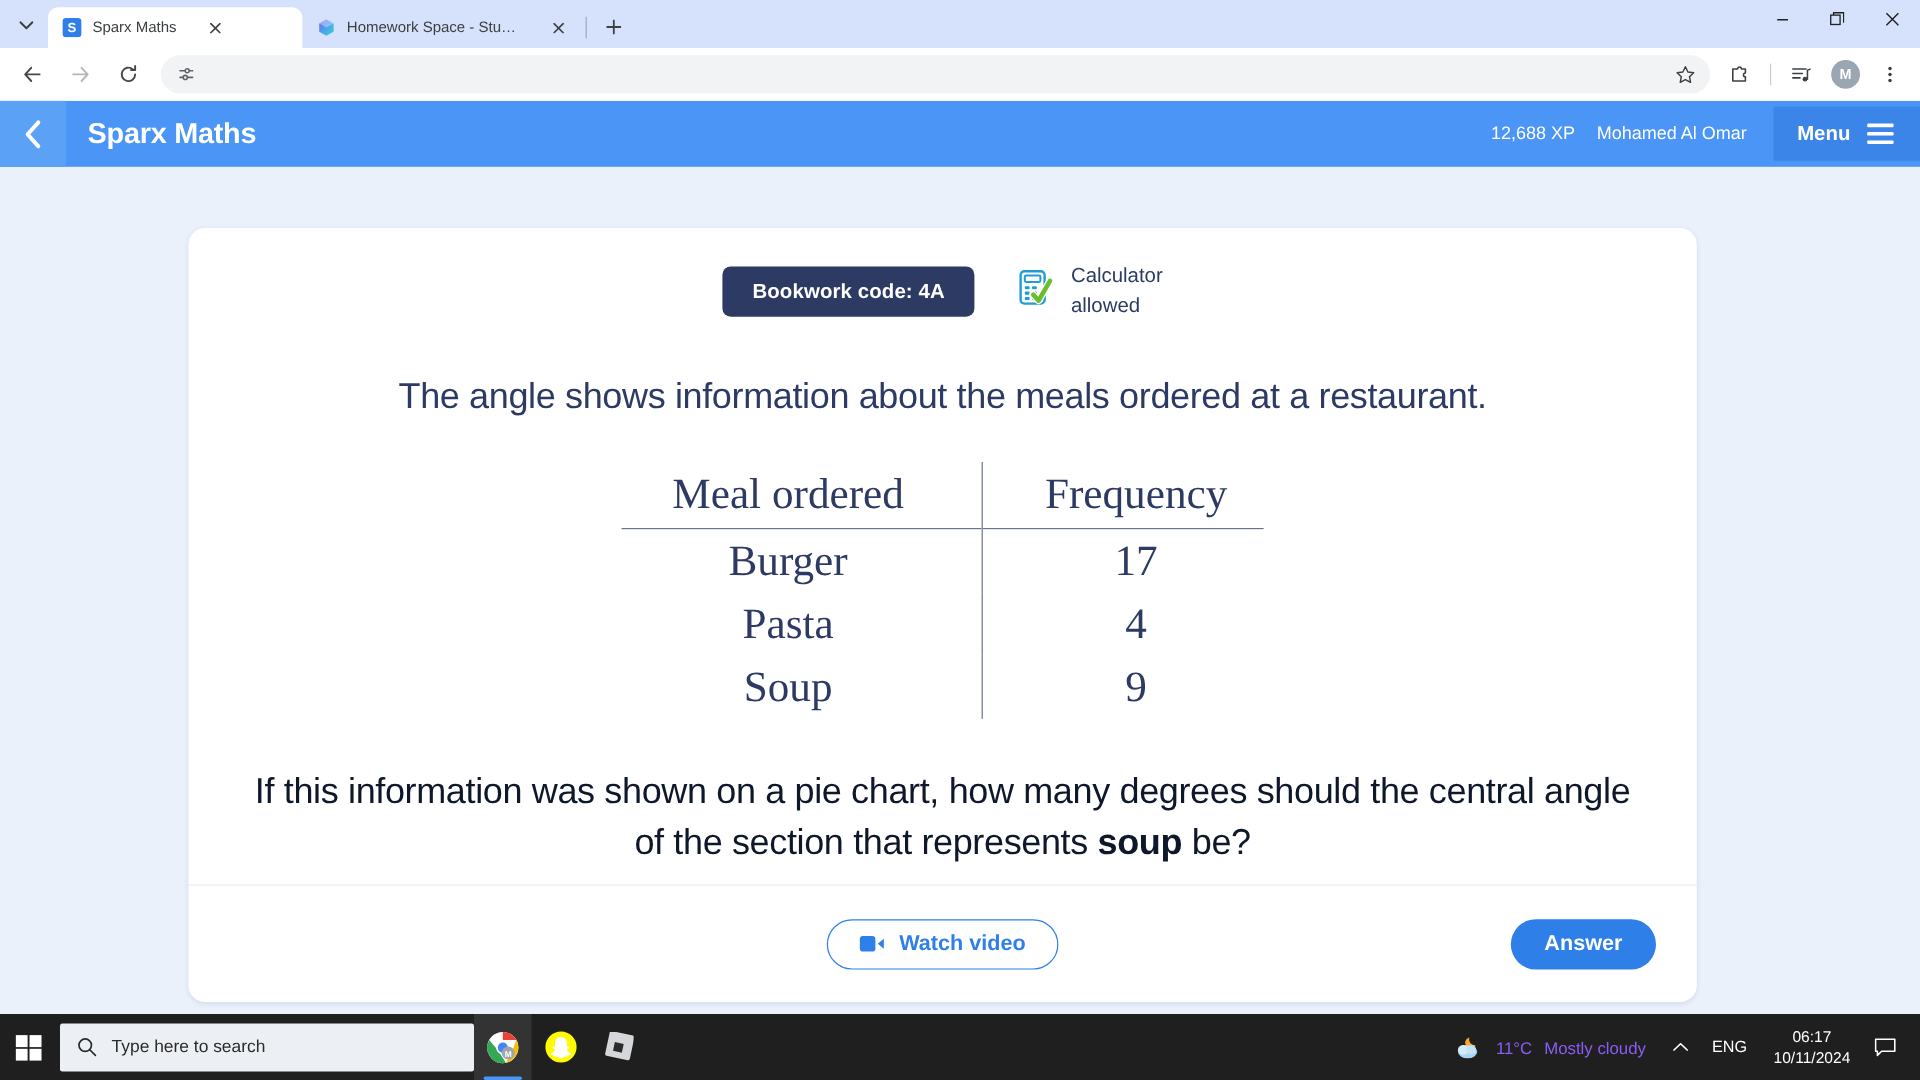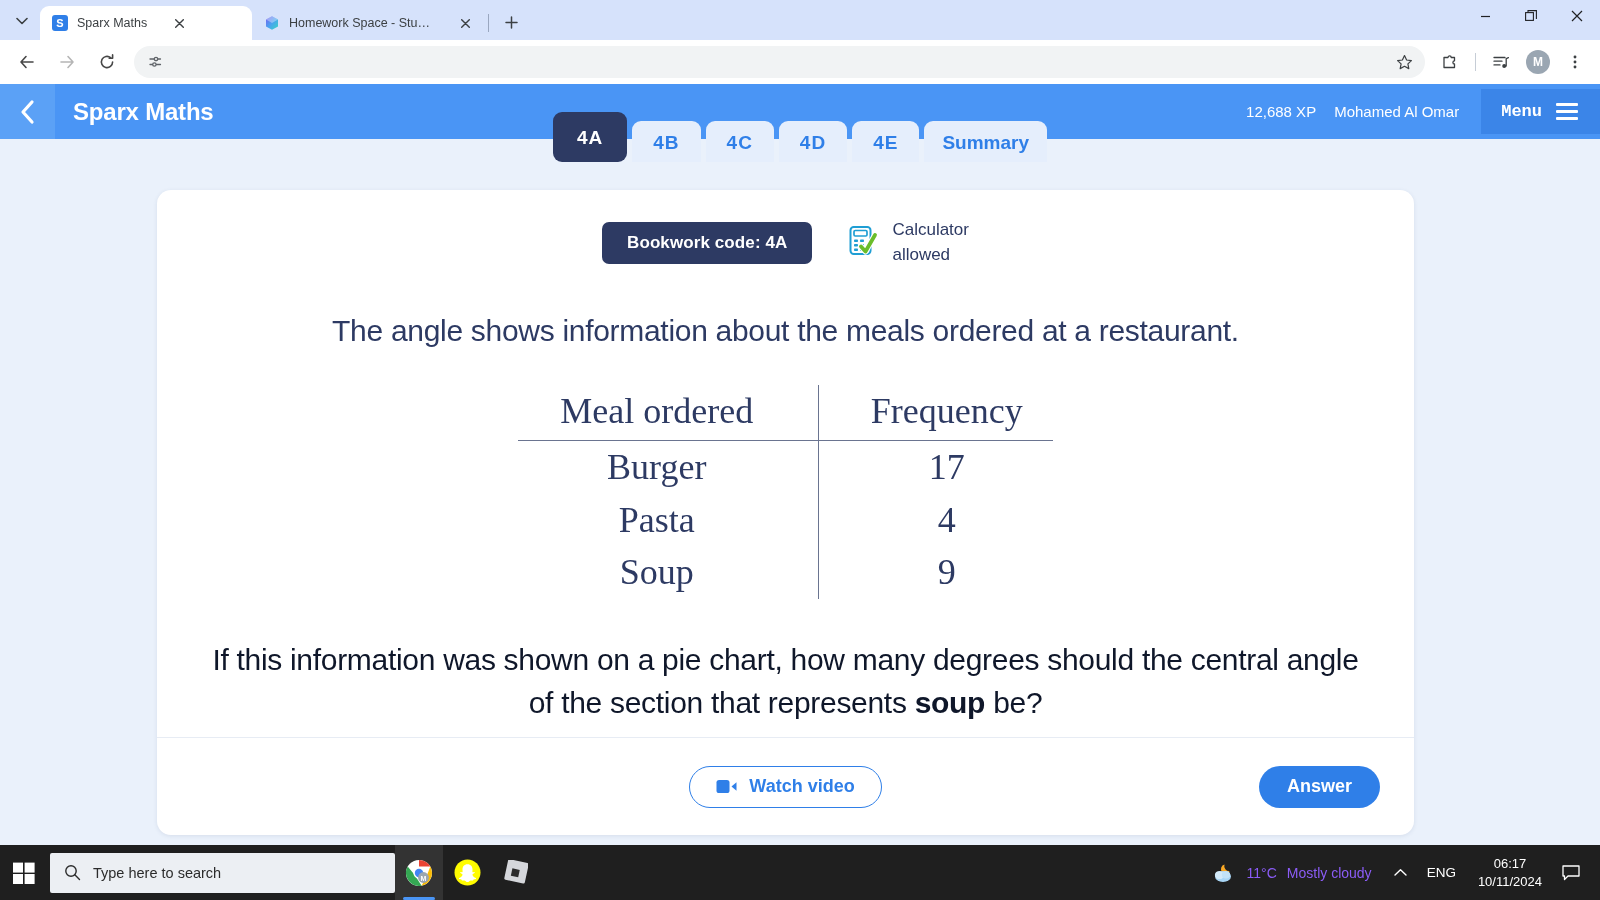--- a/index.html
+++ b/index.html
@@ -71,21 +71,20 @@
     width: 55px; height: 55px; background: #5ba1f6;
     display: flex; align-items: center; justify-content: center; color: #ffffff;
   }
   .brand { font-size: 24px; font-weight: 700; color: #ffffff; margin-left: 18px; letter-spacing: -0.2px; }
   .header-right { margin-left: auto; display: flex; align-items: center; height: 55px; }
   .xp { font-size: 15px; color: #ffffff; }
   .username { font-size: 15px; color: #ffffff; margin-left: 18px; margin-right: 22px; }
   .menu-box {
     background: #3b85e8; height: 45px; display: flex; align-items: center; gap: 14px;
     padding: 0 22px 0 20px;
-    font-family: Liberation Mono, monospace;
   }
   .menu-label { font-size: 17px; font-weight: 700; color: #ffffff; }
   .burger { display: flex; flex-direction: column; gap: 4px; }
   .burger span { display: block; width: 22px; height: 3px; background: #ffffff; border-radius: 1px; }
 
   
   .tabs-row {
     position: absolute; top: 28px; left: 0; width: 1600px;
     display: flex; justify-content: center; align-items: flex-end; gap: 5px; z-index: 4;
   }
@@ -329,28 +328,20 @@
           <span class="menu-label">Menu</span>
           <span class="burger">
               <span></span>
               <span></span>
               <span></span>
             </span>
         </div>
       </div>
     </div>
 
-    <div class="tabs-row">
-      <div class="qtab active">4A</div>
-      <div class="qtab">4B</div>
-      <div class="qtab">4C</div>
-      <div class="qtab">4D</div>
-      <div class="qtab">4E</div>
-      <div class="qtab summary">Summary</div>
-    </div>
 
     <div class="card">
       <div class="card-inner">
 
         <div class="code-row">
           <div class="bookwork">Bookwork code: 4A</div>
           <div class="calc-row">
             <span style="display:block;">
               <svg width="38" height="38" viewBox="0 0 38 38">
                 <rect x="8.5" y="5" width="20" height="27" rx="3.2" fill="#ffffff" stroke="#1f9ed4" stroke-width="2"></rect>

